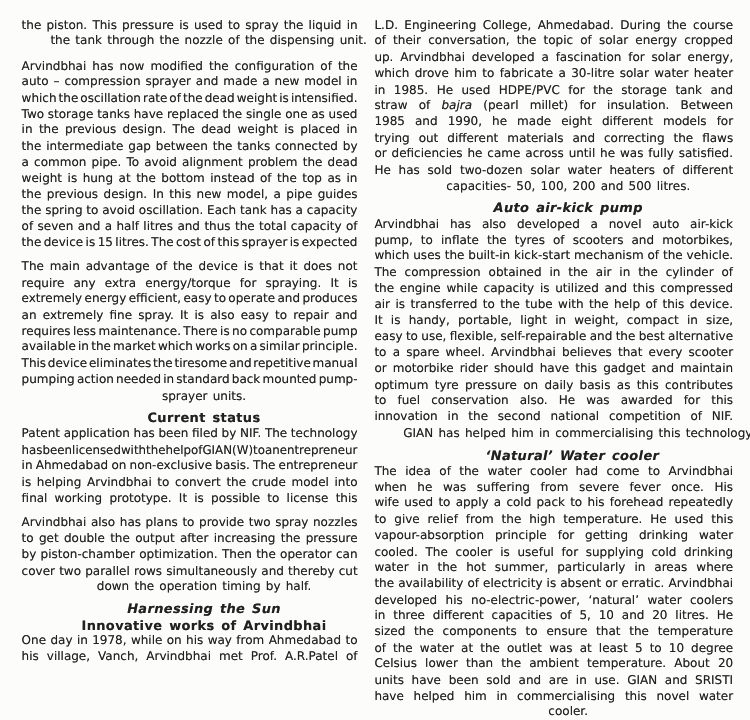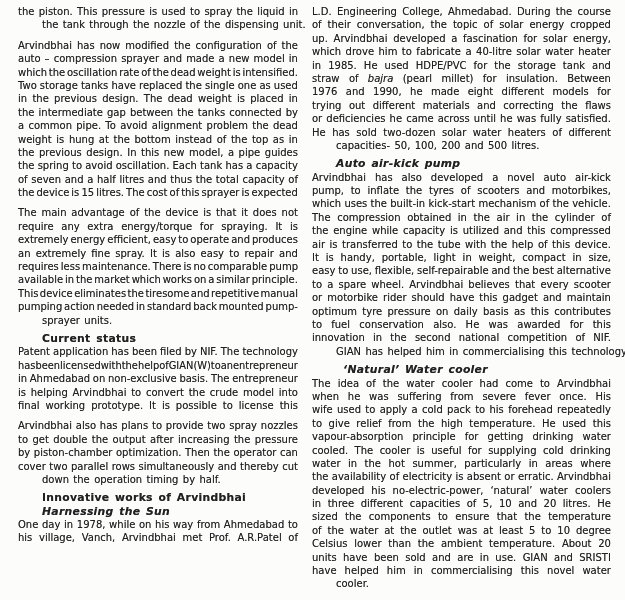--- a/index.html
+++ b/index.html
@@ -15,22 +15,23 @@
   }
   #page {
     position: relative;
     width: 625px;
     height: 600px;
     background: #fcfcfb;
   }
   .col {
     position: absolute;
     top: 0;
-    padding-top: 5px;
+    padding-top: 15px;
     color: #212121;
+    text-align: center;
   }
   .col.left  { left: 18px;  width: 280px; }
   .col.right { left: 312px; width: 299px; }
 
   .blk { margin-top: 7px; }
   .blk.h { margin-top: 5px; }
   .blk.h + .blk { margin-top: 0; }
   .col .blk:first-child { margin-top: 0; }
 
   .ln {
@@ -109,39 +110,39 @@
         <div class="ln just"><span>final</span><span>working</span><span>prototype.</span><span>It</span><span>is</span><span>possible</span><span>to</span><span>license</span><span>this</span></div>
       </div>
       <div class="blk p">
         <div class="ln just"><span>Arvindbhai</span><span>also</span><span>has</span><span>plans</span><span>to</span><span>provide</span><span>two</span><span>spray</span><span>nozzles</span></div>
         <div class="ln just"><span>to</span><span>get</span><span>double</span><span>the</span><span>output</span><span>after</span><span>increasing</span><span>the</span><span>pressure</span></div>
         <div class="ln just"><span>by</span><span>piston-chamber</span><span>optimization.</span><span>Then</span><span>the</span><span>operator</span><span>can</span></div>
         <div class="ln just"><span>cover</span><span>two</span><span>parallel</span><span>rows</span><span>simultaneously</span><span>and</span><span>thereby</span><span>cut</span></div>
         <div class="ln plain">down the operation timing by half.</div>
       </div>
       <div class="blk h">
-        <div class="ln plain hd">Innovative works of Arvindbhai</div>
+        <div class="ln plain hd it">Harnessing the Sun</div>
       </div>
       <div class="blk h">
-        <div class="ln plain hd it">Harnessing the Sun</div>
+        <div class="ln plain hd">Innovative works of Arvindbhai</div>
       </div>
       <div class="blk p">
         <div class="ln just"><span>One</span><span>day</span><span>in</span><span>1978,</span><span>while</span><span>on</span><span>his</span><span>way</span><span>from</span><span>Ahmedabad</span><span>to</span></div>
         <div class="ln just"><span>his</span><span>village,</span><span>Vanch,</span><span>Arvindbhai</span><span>met</span><span>Prof.</span><span>A.R.Patel</span><span>of</span></div>
       </div>
     </div>
     <div class="col right">
       <div class="blk p">
         <div class="ln just"><span>L.D.</span><span>Engineering</span><span>College,</span><span>Ahmedabad.</span><span>During</span><span>the</span><span>course</span></div>
         <div class="ln just"><span>of</span><span>their</span><span>conversation,</span><span>the</span><span>topic</span><span>of</span><span>solar</span><span>energy</span><span>cropped</span></div>
         <div class="ln just"><span>up.</span><span>Arvindbhai</span><span>developed</span><span>a</span><span>fascination</span><span>for</span><span>solar</span><span>energy,</span></div>
-        <div class="ln just"><span>which</span><span>drove</span><span>him</span><span>to</span><span>fabricate</span><span>a</span><span>40-litre</span><span>solar</span><span>water</span><span>heater</span></div>
+        <div class="ln just"><span>which</span><span>drove</span><span>him</span><span>to</span><span>fabricate</span><span>a</span><span>30-litre</span><span>solar</span><span>water</span><span>heater</span></div>
         <div class="ln just"><span>in</span><span>1985.</span><span>He</span><span>used</span><span>HDPE/PVC</span><span>for</span><span>the</span><span>storage</span><span>tank</span><span>and</span></div>
         <div class="ln just"><span>straw</span><span>of</span><span class="it">bajra</span><span>(pearl</span><span>millet)</span><span>for</span><span>insulation.</span><span>Between</span></div>
-        <div class="ln just"><span>1976</span><span>and</span><span>1990,</span><span>he</span><span>made</span><span>eight</span><span>different</span><span>models</span><span>for</span></div>
+        <div class="ln just"><span>1985</span><span>and</span><span>1990,</span><span>he</span><span>made</span><span>eight</span><span>different</span><span>models</span><span>for</span></div>
         <div class="ln just"><span>trying</span><span>out</span><span>different</span><span>materials</span><span>and</span><span>correcting</span><span>the</span><span>flaws</span></div>
         <div class="ln just"><span>or</span><span>deficiencies</span><span>he</span><span>came</span><span>across</span><span>until</span><span>he</span><span>was</span><span>fully</span><span>satisfied.</span></div>
         <div class="ln just"><span>He</span><span>has</span><span>sold</span><span>two-dozen</span><span>solar</span><span>water</span><span>heaters</span><span>of</span><span>different</span></div>
         <div class="ln plain">capacities- 50, 100, 200 and 500 litres.</div>
       </div>
       <div class="blk h">
         <div class="ln plain hd it">Auto air-kick pump</div>
       </div>
       <div class="blk p">
         <div class="ln just"><span>Arvindbhai</span><span>has</span><span>also</span><span>developed</span><span>a</span><span>novel</span><span>auto</span><span>air-kick</span></div>

